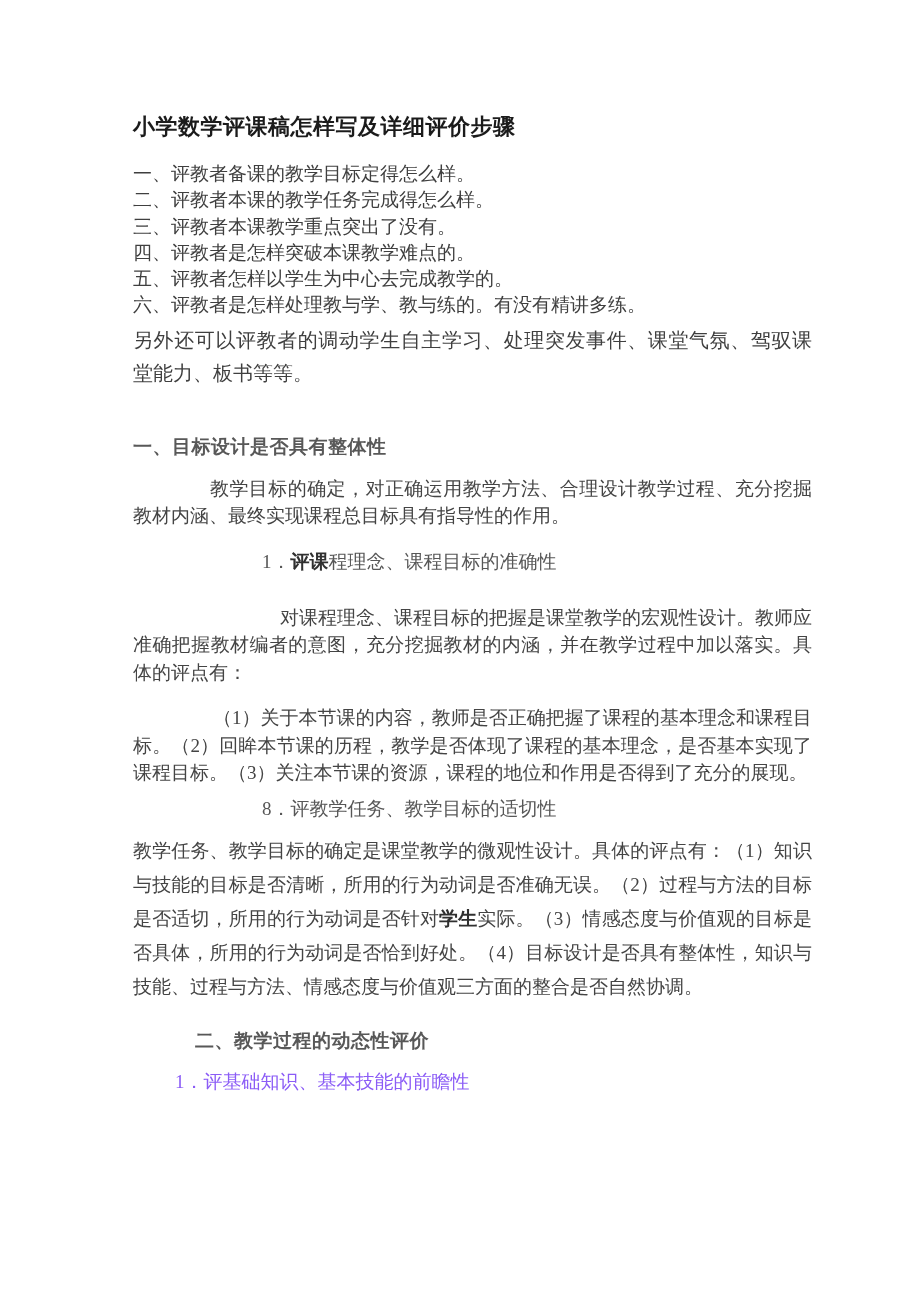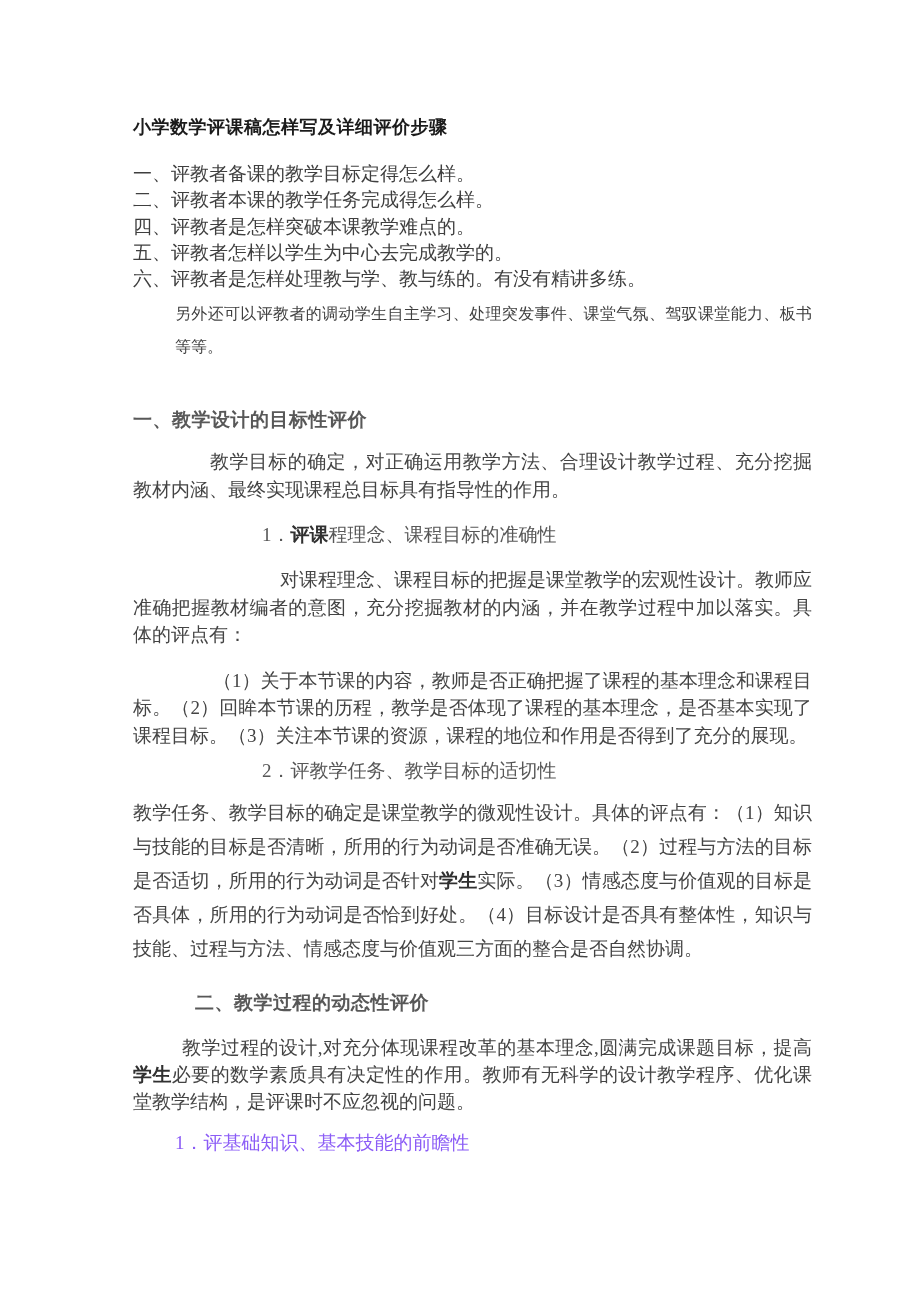--- a/index.html
+++ b/index.html
@@ -14,57 +14,56 @@
     font-family: "Liberation Serif", "DejaVu Serif", serif;
     color: #414141;
   }
   .page {
     width: 679px;
     margin-left: 133px;
     padding-top: 112px;
     box-sizing: border-box;
   }
   .doc-title {
-    font-size: 18px;
+    font-size: 22px;
     line-height: 30px;
     font-weight: bold;
     color: #1b1b1b;
     letter-spacing: 0.5px;
   }
   .intro-list {
     margin-top: 19px;
     font-size: 19px;
     line-height: 26.3px;
     color: #3f3f3f;
   }
   .intro-note {
     margin-top: 5px;
-    font-size: 16px;
+    font-size: 20px;
     line-height: 33px;
     color: #3f3f3f;
     text-align: justify;
-    margin-left: 42px;
   }
   .section-heading {
     font-size: 19px;
     line-height: 26px;
     font-weight: bold;
     color: #585858;
     letter-spacing: 0.5px;
   }
   .h-sec1 { margin-top: 44px; }
   .h-sec2 { margin-top: 24px; padding-left: 62px; }
   .para {
     font-size: 19px;
     line-height: 27.5px;
     color: #444444;
     text-align: justify;
   }
   .p-s1-intro   { margin-top: 17px; text-indent: 77px; font-family: Liberation Mono, monospace; }
-  .p-concept    { margin-top: 18px; text-indent: 147px; }
+  .p-concept    { margin-top: 29px; text-indent: 147px; }
   .p-points1    { margin-top: 18px; text-indent: 80px; font-family: Liberation Serif, serif; }
   .p-tasks      { margin-top: 12px; line-height: 34px; }
   .p-s2-intro   { margin-top: 18px; text-indent: 49px; line-height: 27px; }
   .subheading {
     font-size: 19px;
     line-height: 26px;
     color: #575757;
   }
   .sh-1-1 { margin-top: 17px; padding-left: 129px; }
   .sh-1-2 { margin-top: 9px;  padding-left: 129px; }
@@ -78,46 +77,44 @@
 </head>
 <body>
 
 <div class="page">
 
   <div class="doc-title">小学数学评课稿怎样写及详细评价步骤</div>
 
   <div class="intro-list">
     <div>一、评教者备课的教学目标定得怎么样。</div>
     <div>二、评教者本课的教学任务完成得怎么样。</div>
+    <div>三、评教者本课教学重点突出了没有。</div>
     <div>四、评教者是怎样突破本课教学难点的。</div>
     <div>五、评教者怎样以学生为中心去完成教学的。</div>
     <div>六、评教者是怎样处理教与学、教与练的。有没有精讲多练。</div>
   </div>
 
   <div class="intro-note">另外还可以评教者的调动学生自主学习、处理突发事件、课堂气氛、驾驭课堂能力、板书等等。</div>
 
-  <div class="section-heading h-sec1">一、教学设计的目标性评价</div>
+  <div class="section-heading h-sec1">一、目标设计是否具有整体性</div>
 
   <div class="para p-s1-intro">教学目标的确定，对正确运用教学方法、合理设计教学过程、充分挖掘教材内涵、最终实现课程总目标具有指导性的作用。</div>
 
   <div class="subheading sh-1-1">
     <span>1．</span><span class="bold-term">评课</span><span>程理念、课程目标的准确性</span>
   </div>
 
   <div class="para p-concept">对课程理念、课程目标的把握是课堂教学的宏观性设计。教师应准确把握教材编者的意图，充分挖掘教材的内涵，并在教学过程中加以落实。具体的评点有：</div>
 
   <div class="para p-points1">（1）关于本节课的内容，教师是否正确把握了课程的基本理念和课程目标。（2）回眸本节课的历程，教学是否体现了课程的基本理念，是否基本实现了课程目标。（3）关注本节课的资源，课程的地位和作用是否得到了充分的展现。</div>
 
-  <div class="subheading sh-1-2">2．评教学任务、教学目标的适切性</div>
+  <div class="subheading sh-1-2">8．评教学任务、教学目标的适切性</div>
 
   <div class="para p-tasks">
     <span>教学任务、教学目标的确定是课堂教学的微观性设计。具体的评点有：（1）知识与技能的目标是否清晰，所用的行为动词是否准确无误。（2）过程与方法的目标是否适切，所用的行为动词是否针对</span><span class="bold-term">学生</span><span>实际。（3）情感态度与价值观的目标是否具体，所用的行为动词是否恰到好处。（4）目标设计是否具有整体性，知识与技能、过程与方法、情感态度与价值观三方面的整合是否自然协调。</span>
   </div>
 
   <div class="section-heading h-sec2">二、教学过程的动态性评价</div>
 
-  <div class="para p-s2-intro">
-    <span>教学过程的设计,对充分体现课程改革的基本理念,圆满完成课题目标，提高</span><span class="bold-term">学生</span><span>必要的数学素质具有决定性的作用。教师有无科学的设计教学程序、优化课堂教学结构，是评课时不应忽视的问题。</span>
-  </div>
 
   <div class="subheading sh-2-1">1．评基础知识、基本技能的前瞻性</div>
 
 </div>
 
 </body></html>

